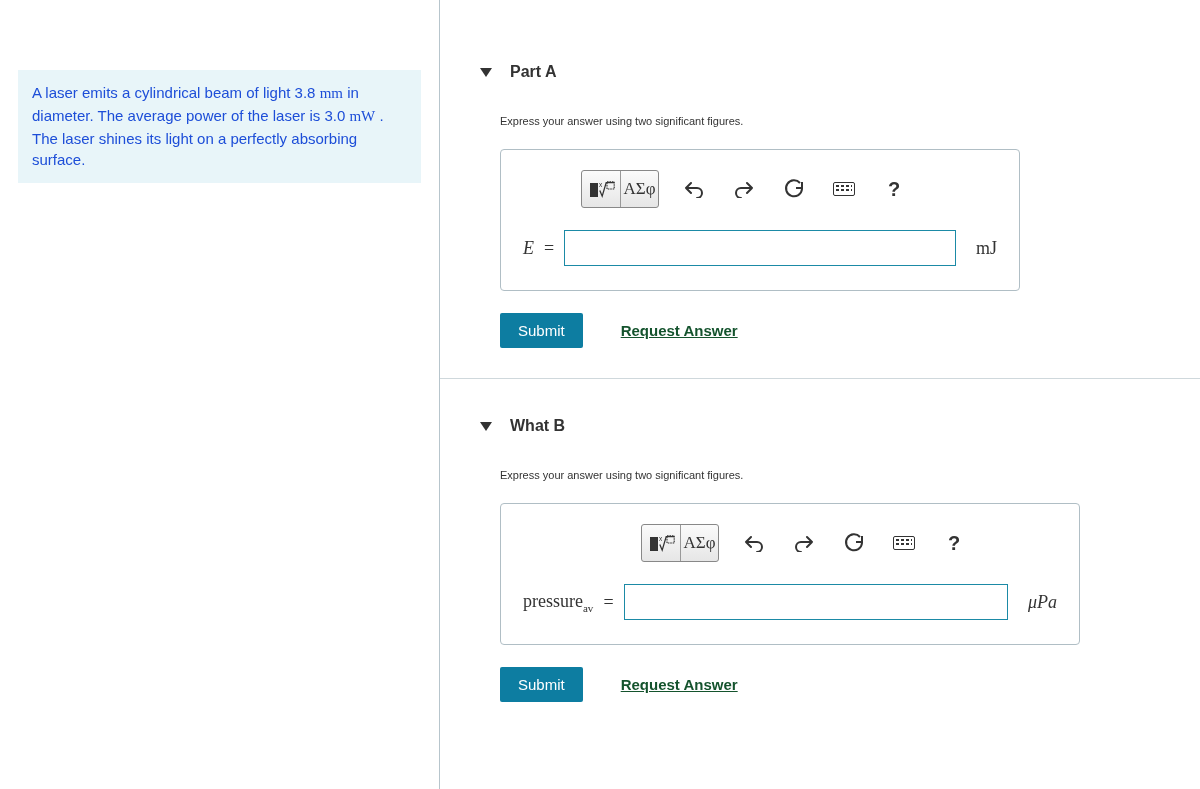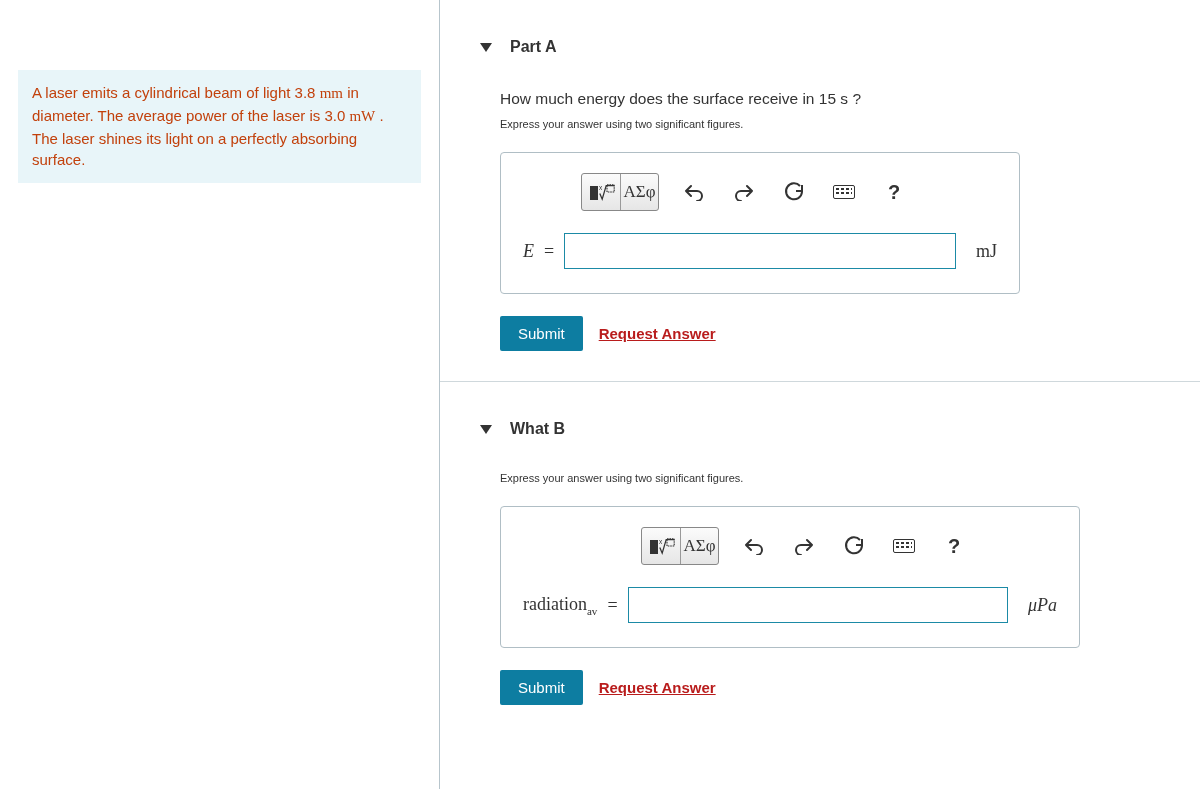--- a/index.html
+++ b/index.html
@@ -18,28 +18,29 @@
   .left-col {
     width: 440px;
     border-right: 1px solid #b7c5cc;
     padding: 70px 18px 0 18px;
   }
   .problem-box {
     background: #e8f5f9;
     padding: 12px 14px;
     line-height: 1.45;
     font-size: 15px;
-    color: #c2410c;
+    color: #1d4ed8;
   }
   .unit-var {
     font-family: Georgia, "Times New Roman", serif;
   }
   .right-col {
     flex: 1;
     padding: 0;
+    margin-top: 25px;
   }
   .part {
     border-bottom: 1px solid #cfd8dc;
     padding: 18px 0 30px 0;
   }
   .part-header {
     display: flex;
     align-items: center;
     padding: 20px 0 6px 40px;
   }
@@ -127,33 +128,33 @@
   .unit-label {
     font-family: Georgia, "Times New Roman", serif;
     font-size: 18px;
     margin-left: 10px;
     text-align: center;
   }
   .actions {
     margin-top: 22px;
     display: flex;
     align-items: center;
-    gap: 16px;
+    gap: 38px;
   }
   .submit-btn {
     background: #0d7da1;
     color: #fff;
     border: none;
     padding: 9px 18px;
     font-size: 15px;
     border-radius: 2px;
     cursor: pointer;
   }
   .request-link {
-    color: #b91c1c;
+    color: #14532d;
     font-weight: bold;
     font-size: 15px;
     text-decoration: underline;
     cursor: pointer;
   }
   .kbd-icon {
     width:22px;height:14px;border:1.5px solid #333;border-radius:2px;position:relative;
   }
   .kbd-icon::before{
     content:"";position:absolute;left:2px;right:2px;top:2px;bottom:2px;
@@ -190,21 +191,20 @@
   </div>
 
   <div class="right-col">
 
     <div class="part">
       <div class="part-header">
         <div class="caret"></div>
         <div class="part-title">Part A</div>
       </div>
       <div class="part-body">
-        <div class="question">How much energy does the surface receive in 15 s ?</div>
         <div class="instruction">Express your answer using two significant figures.</div>
 
         <div class="answer-box">
           <div class="toolbar">
             <div class="tbtn-group">
               <div class="tbtn">
                 <span class="template-icon">
                   <span class="cursor"></span>
                   <svg class="radical" viewBox="0 0 20 20">
                       <rect x="10" y="1" width="9" height="9" fill="none" stroke="#333" stroke-width="1.4" stroke-dasharray="2 1"></rect>
@@ -289,21 +289,21 @@
                   <path d="M16 4 A8 8 0 1 0 18 10" fill="none" stroke="#333" stroke-width="2"></path>
                   <path d="M18 3 L18 9 L12 9" fill="none" stroke="#333" stroke-width="2"></path>
                 </svg>
             </div>
             <div class="tbtn tbtn-plain">
               <span class="kbd-icon"></span>
             </div>
             <div class="tbtn tbtn-plain" style="font-size:20px;font-weight:bold">?</div>
           </div>
           <div class="answer-row">
-            <span class="var-label" style="font-style:normal"><span>radiation</span><span class="sub" style="vertical-align:sub">av</span></span>
+            <span class="var-label" style="font-style:normal"><span>pressure</span><span class="sub" style="vertical-align:sub">av</span></span>
             <span class="eq">=</span>
             <input class="answer-input" type="text" value="" style="">
             <span class="unit-label" style="font-style:italic">μPa</span>
           </div>
         </div>
 
         <div class="actions">
           <button class="submit-btn">Submit</button>
           <span class="request-link">Request Answer</span>
         </div>

